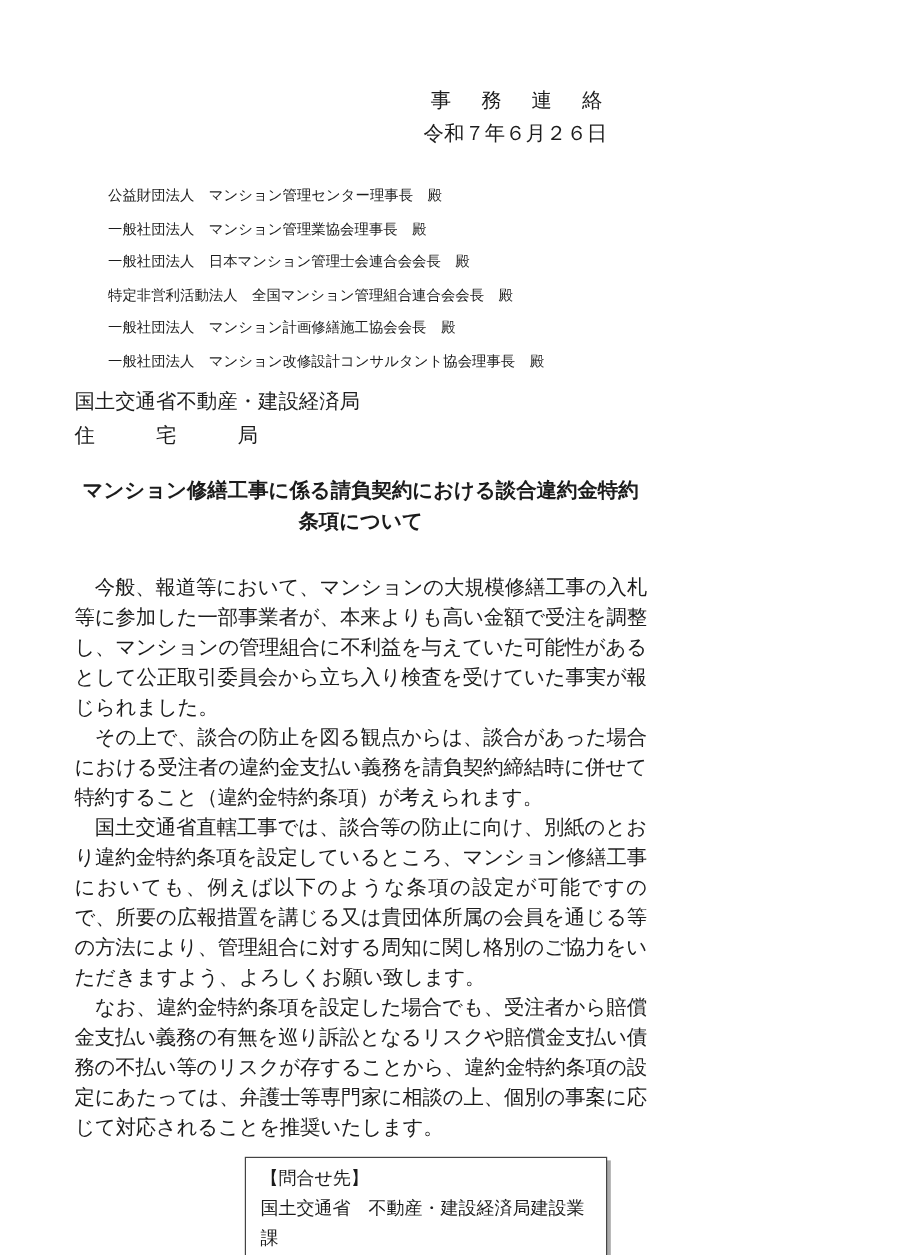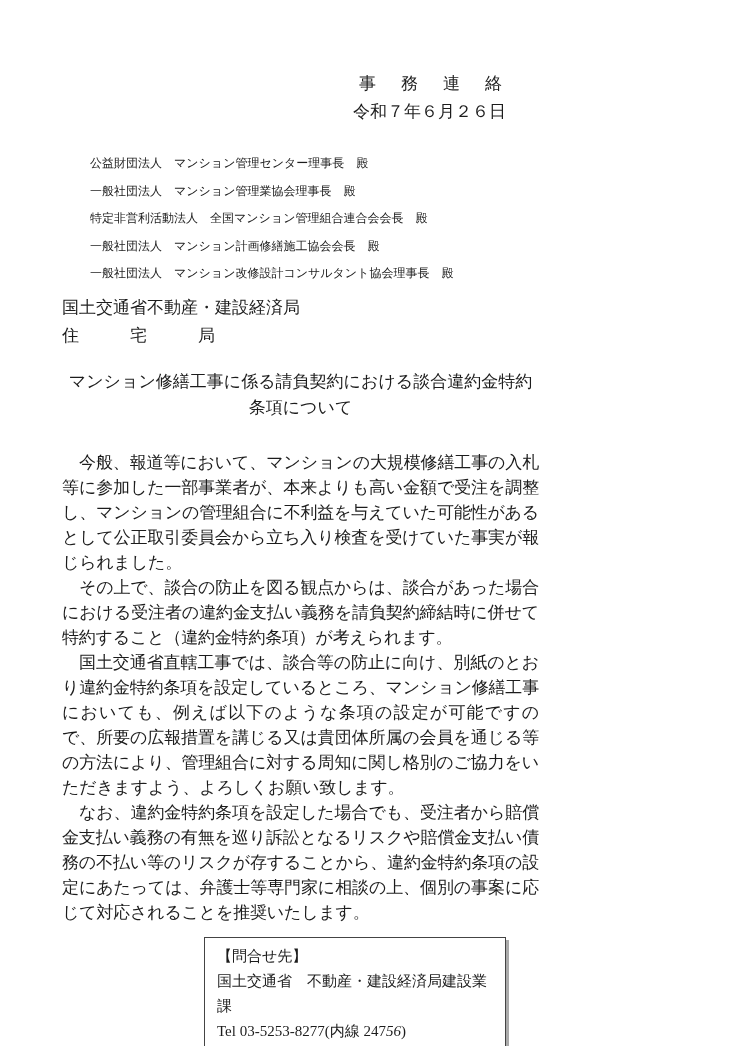--- a/index.html
+++ b/index.html
@@ -36,21 +36,21 @@
   .sender {
     margin-top: 6px;
     padding-right: 33px;
     font-size: 17px;
     line-height: 28px;
   }
   .doc-title {
     margin: 19px 0 17px 0;
     text-align: center;
     font-size: 17px;
-    font-weight: normal;
+    font-weight: bold;
     line-height: 26px;
   }
   .body-text {
     margin-top: 29px;
     font-size: 17px;
     line-height: 25px;
     letter-spacing: -0.2px;
   }
   .body-text p {
     margin: 0;
@@ -77,20 +77,21 @@
 <div class="page">
 
   <header class="doc-header">
     <div class="doc-type">事　務　連　絡</div>
     <div class="doc-date">令和７年６月２６日</div>
   </header>
 
   <section class="recipients">
     <div class="recipient">公益財団法人　マンション管理センター理事長　殿</div>
     <div class="recipient">一般社団法人　マンション管理業協会理事長　殿</div>
+    <div class="recipient">一般社団法人　日本マンション管理士会連合会会長　殿</div>
     <div class="recipient">特定非営利活動法人　全国マンション管理組合連合会会長　殿</div>
     <div class="recipient">一般社団法人　マンション計画修繕施工協会会長　殿</div>
     <div class="recipient">一般社団法人　マンション改修設計コンサルタント協会理事長　殿</div>
   </section>
 
   <section class="sender">
     <div>国土交通省不動産・建設経済局</div>
     <div>住　　　宅　　　局</div>
   </section>
 

